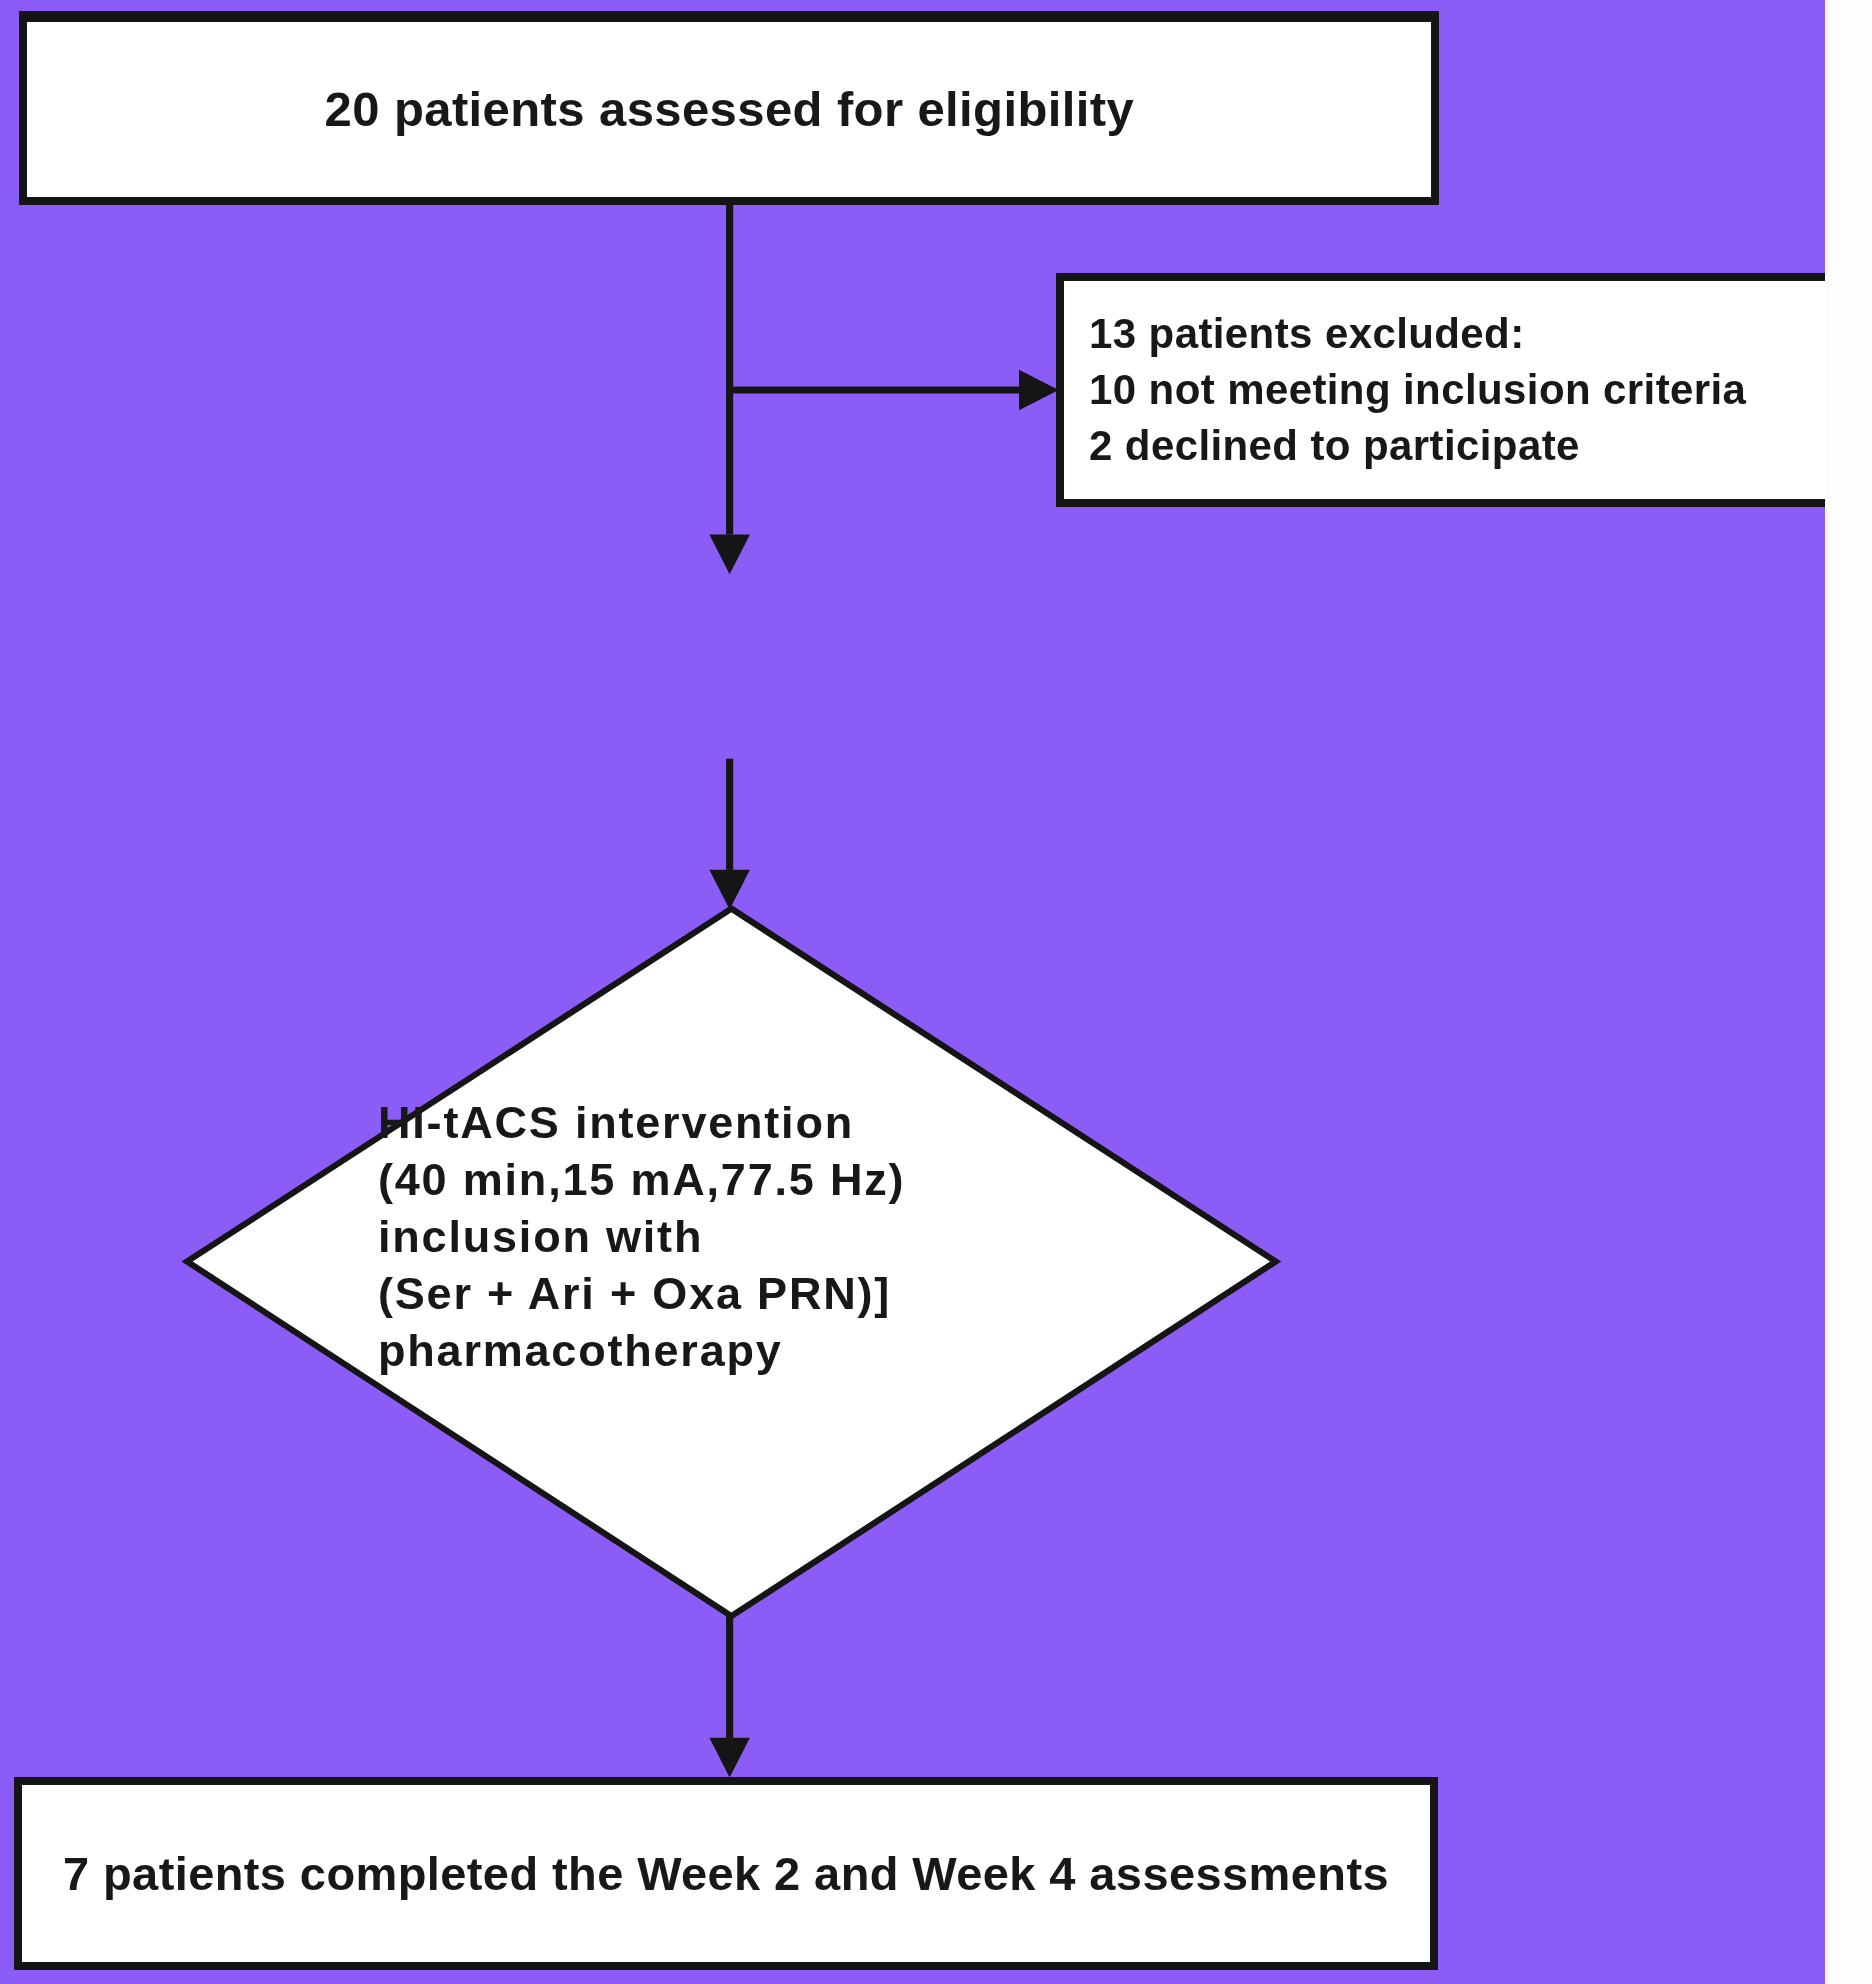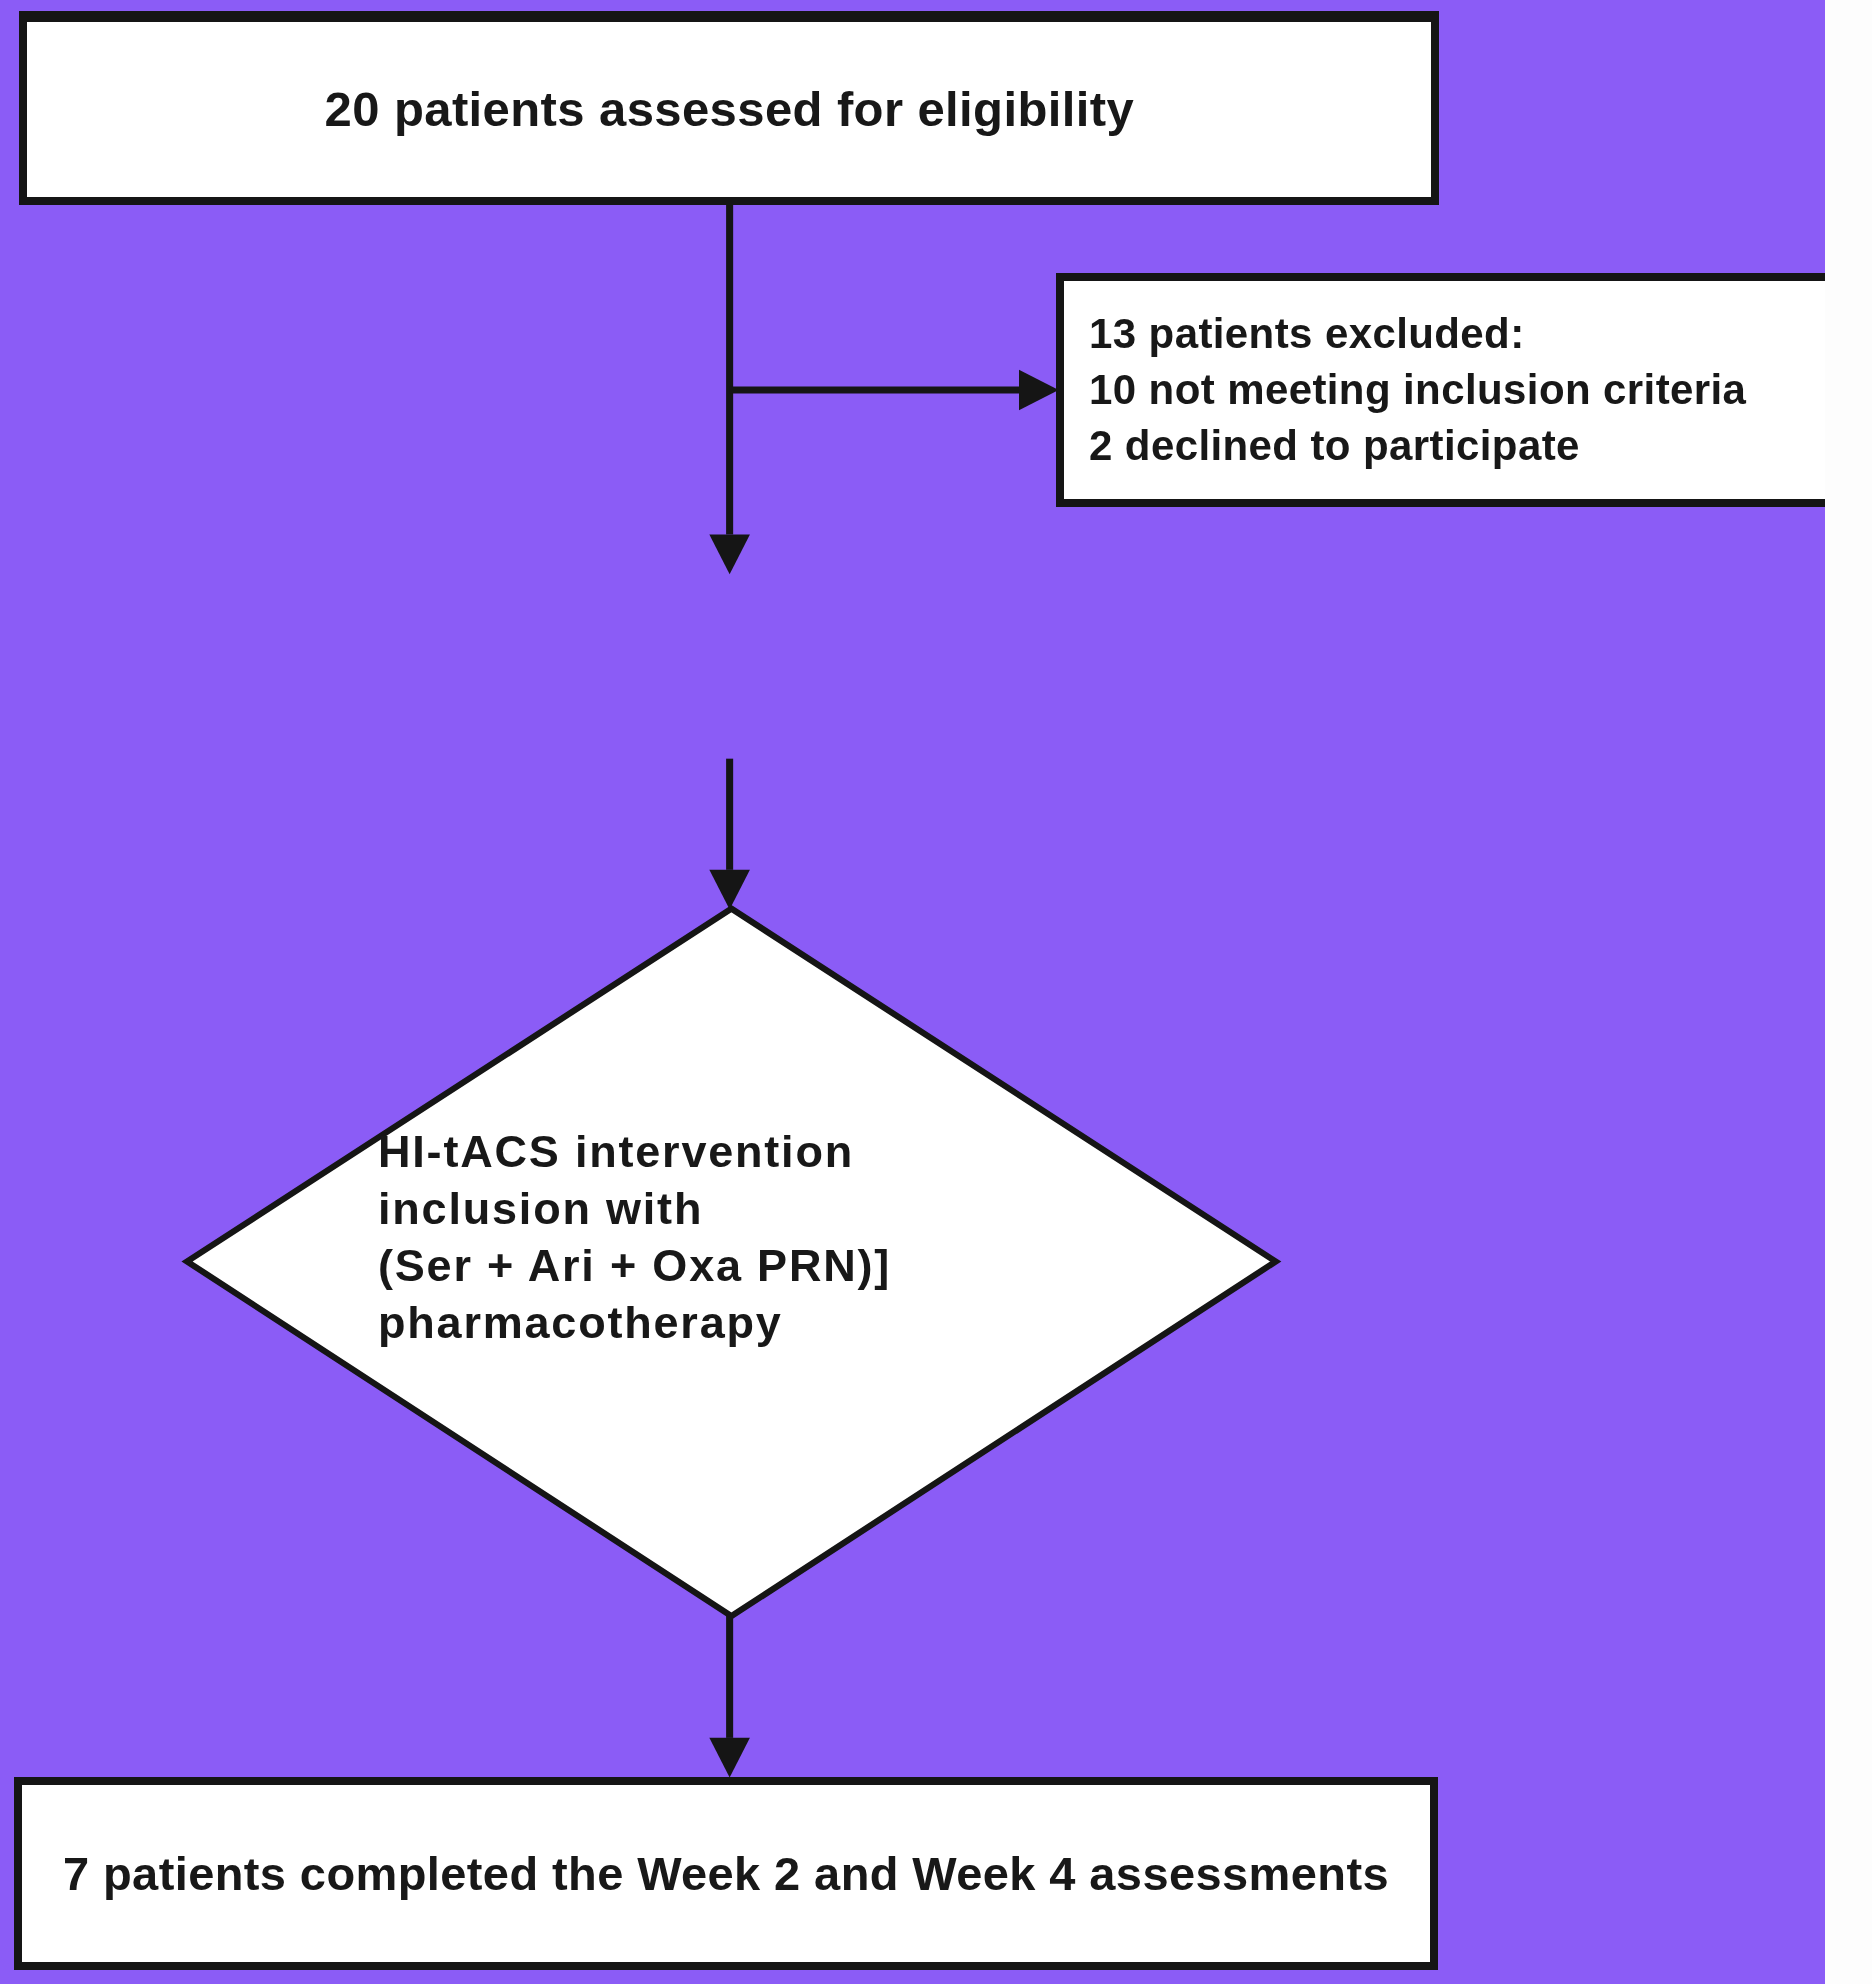--- a/index.html
+++ b/index.html
@@ -120,20 +120,21 @@
 
   <div class="box" id="box-excluded">
     <span class="label">13 patients excluded:</span>
     <span class="label">10 not meeting inclusion criteria</span>
     <span class="label">2 declined to participate</span>
   </div>
 
 
   <div id="diamond-label">
     <span class="label">HI-tACS intervention</span>
+    <span class="label">(40 min,15 mA,77.5 Hz)</span>
     <span class="label">inclusion with</span>
     <span class="label">(Ser + Ari + Oxa PRN)]</span>
     <span class="label">pharmacotherapy</span>
   </div>
 
   <div class="box" id="box-followup">
     <span class="label">7 patients completed the Week 2 and Week 4 assessments</span>
   </div>
 
 </div>

